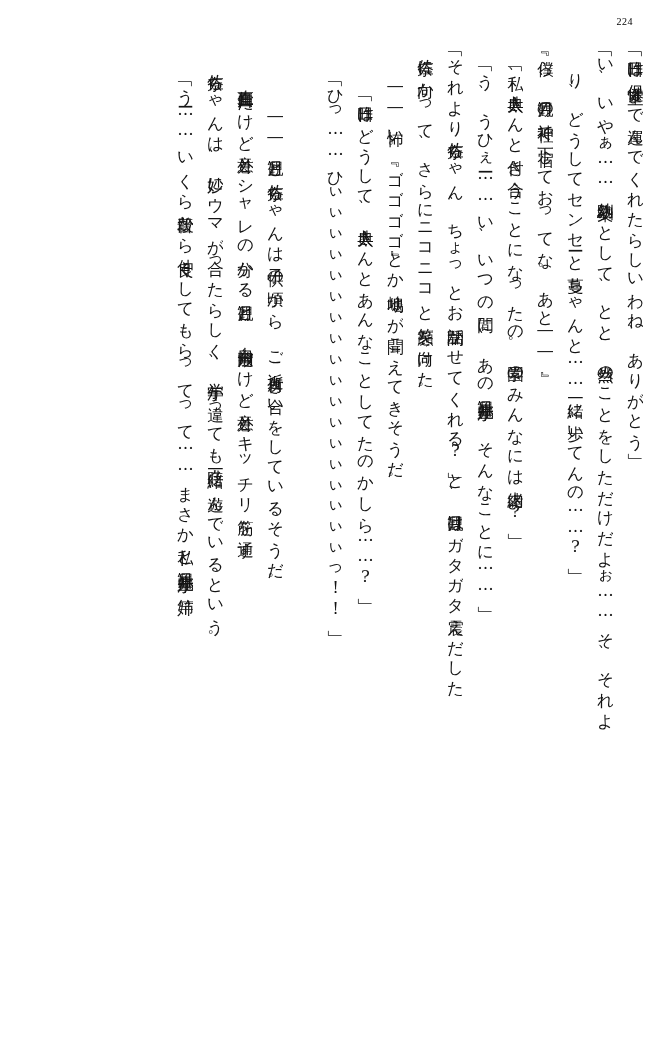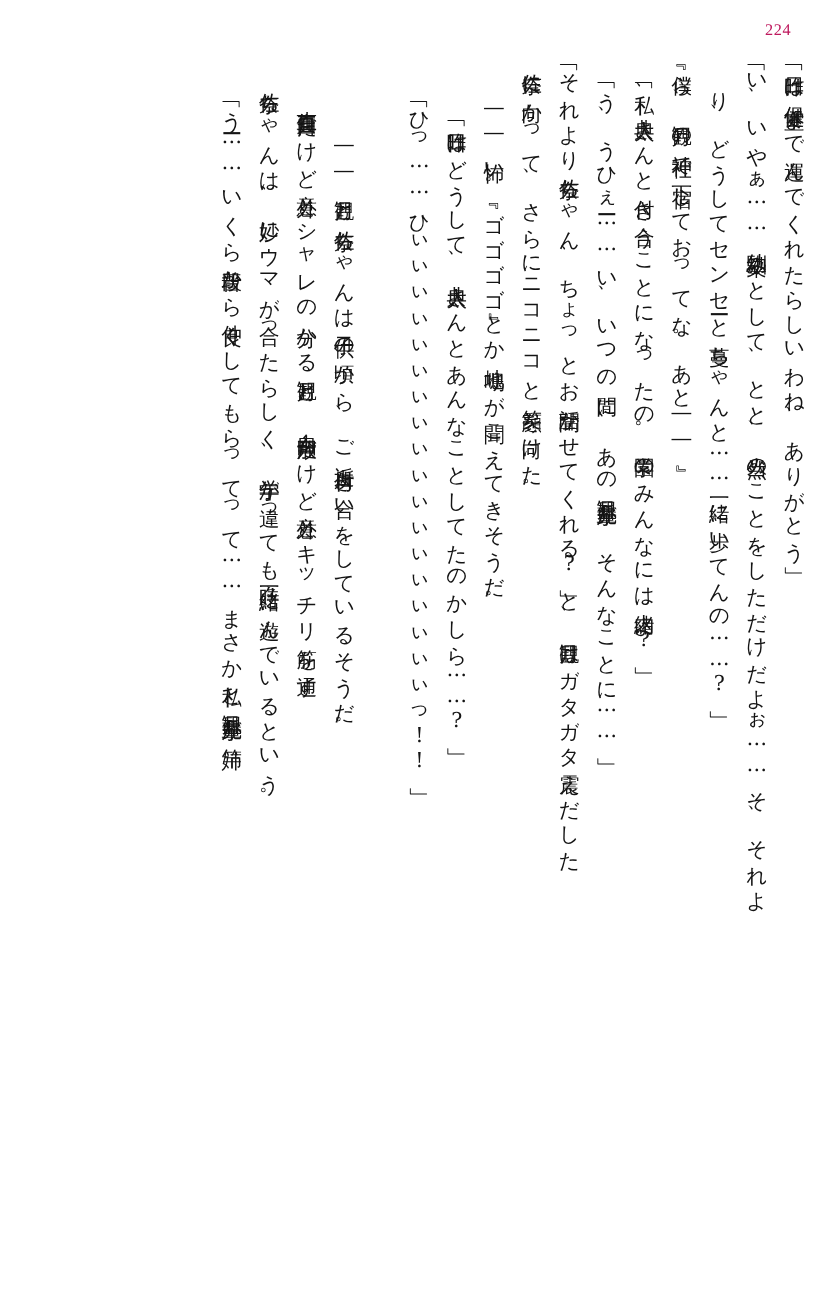--- a/index.html
+++ b/index.html
@@ -22,24 +22,24 @@
     top: 0;
     width: 669px;
     height: 1050px;
     background: #ffffff;
   }
 
   .page-number {
     position: absolute;
     top: 16px;
     right: 36px;
-    font-size: 13px;
+    font-size: 10px;
     letter-spacing: 0.5px;
     font-family: "Liberation Serif", "DejaVu Serif", serif;
-    color: #be185d;
+    color: #000000;
   }
 
   
   .body-text {
     position: absolute;
     top: 46px;
     right: 26px;
     left: 26px;
     bottom: 24px;
     display: flex;

